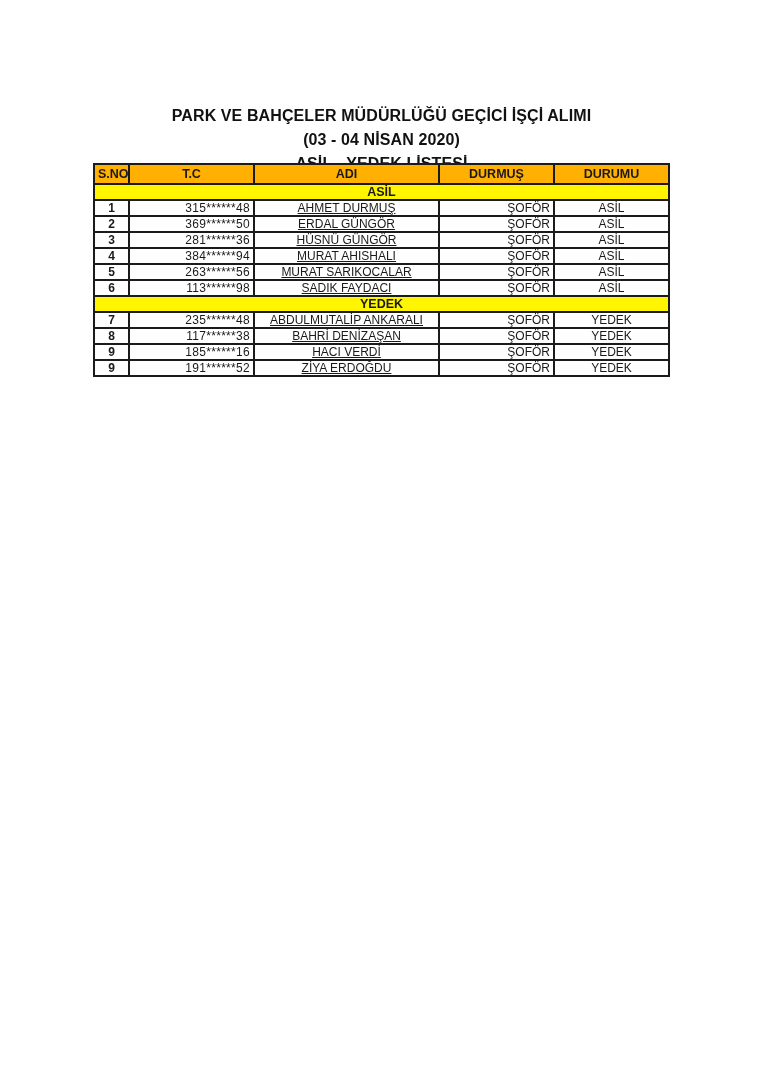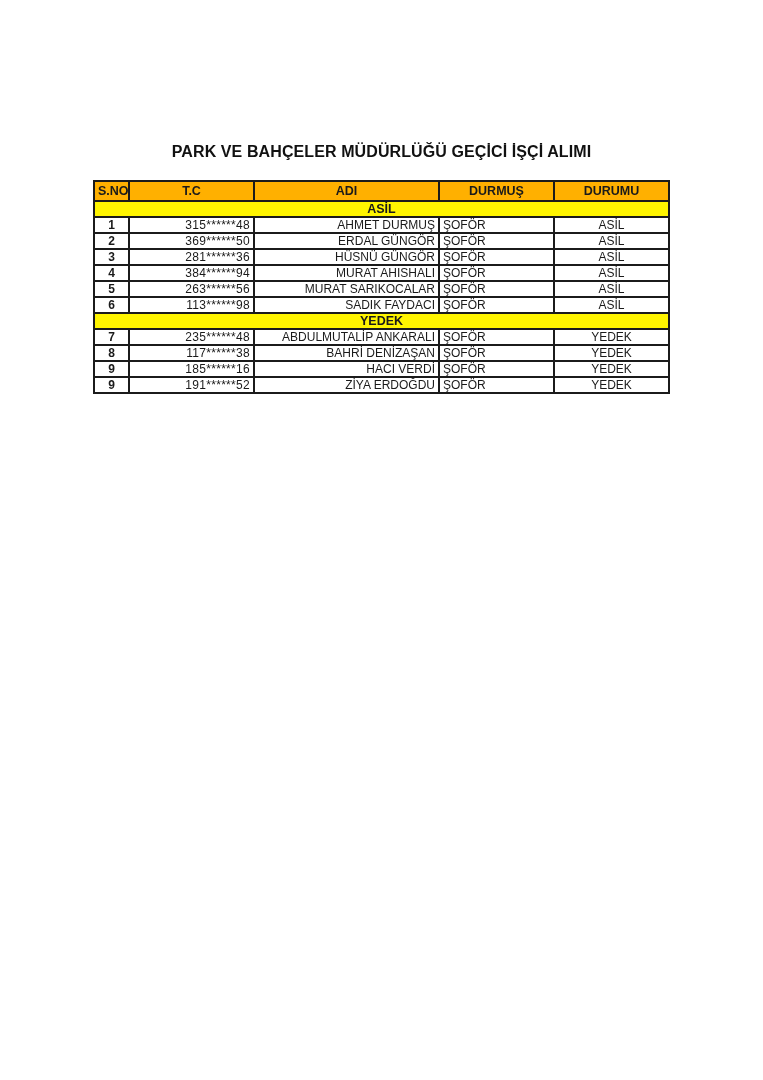--- a/index.html
+++ b/index.html
@@ -14,24 +14,23 @@
     font-family:"Liberation Sans", sans-serif;color:var(--text);
     overflow:hidden;
   }
   .page{position:absolute;inset:0;background:#ffffff;}
   .title-block{
     position:absolute;top:104px;left:0;width:763px;text-align:center;
   }
   .title-line{
     font-size:16px;font-weight:bold;line-height:24px;letter-spacing:0.1px;
     color:#111;
-    margin-top:36px;
   }
   .doc-table-wrap{
-    position:absolute;left:93px;top:180px;width:464px;
+    position:absolute;left:93px;top:163px;width:464px;
   }
   table.doc-table{
     border-collapse:collapse;table-layout:fixed;width:575px;
     font-size:12px;color:var(--text);
   }
   table.doc-table th, table.doc-table td{
     border:2px solid var(--border);
     padding:0 3px;overflow:hidden;white-space:nowrap;
     box-sizing:border-box;
   }
@@ -39,31 +38,32 @@
     background:var(--header-bg);
     height:20px;font-size:12.5px;font-weight:bold;text-align:center;
   }
   td.band{
     background:var(--section-bg);
     height:17px;font-size:12.5px;font-weight:bold;text-align:center;
   }
   table.doc-table td{height:15.8px;}
   td.col0{text-align:center;font-weight:bold;}
   td.col1{text-align:right;letter-spacing:0.3px;}
-  td.col2{text-align:right;padding-left:5px;}
-  td.col3{text-align:left;}
+  td.col2{text-align:center;padding-left:5px;text-decoration:underline;}
+  td.col3{text-align:right;}
   td.col4{text-align:center;}
 </style>
 </head>
 <body>
 
 <div class="page">
 
   <div class="title-block">
     <div class="title-line">PARK VE BAHÇELER MÜDÜRLÜĞÜ GEÇİCİ İŞÇİ ALIMI</div>
+    <div class="title-line">(03 - 04 NİSAN 2020)</div>
     <div class="title-line">ASİL - YEDEK LİSTESİ</div>
   </div>
 
   <div class="doc-table-wrap">
     <table class="doc-table">
       <colgroup>
           <col style="width: 35px;">
           <col style="width: 125px;">
           <col style="width: 185px;">
           <col style="width: 115px;">

